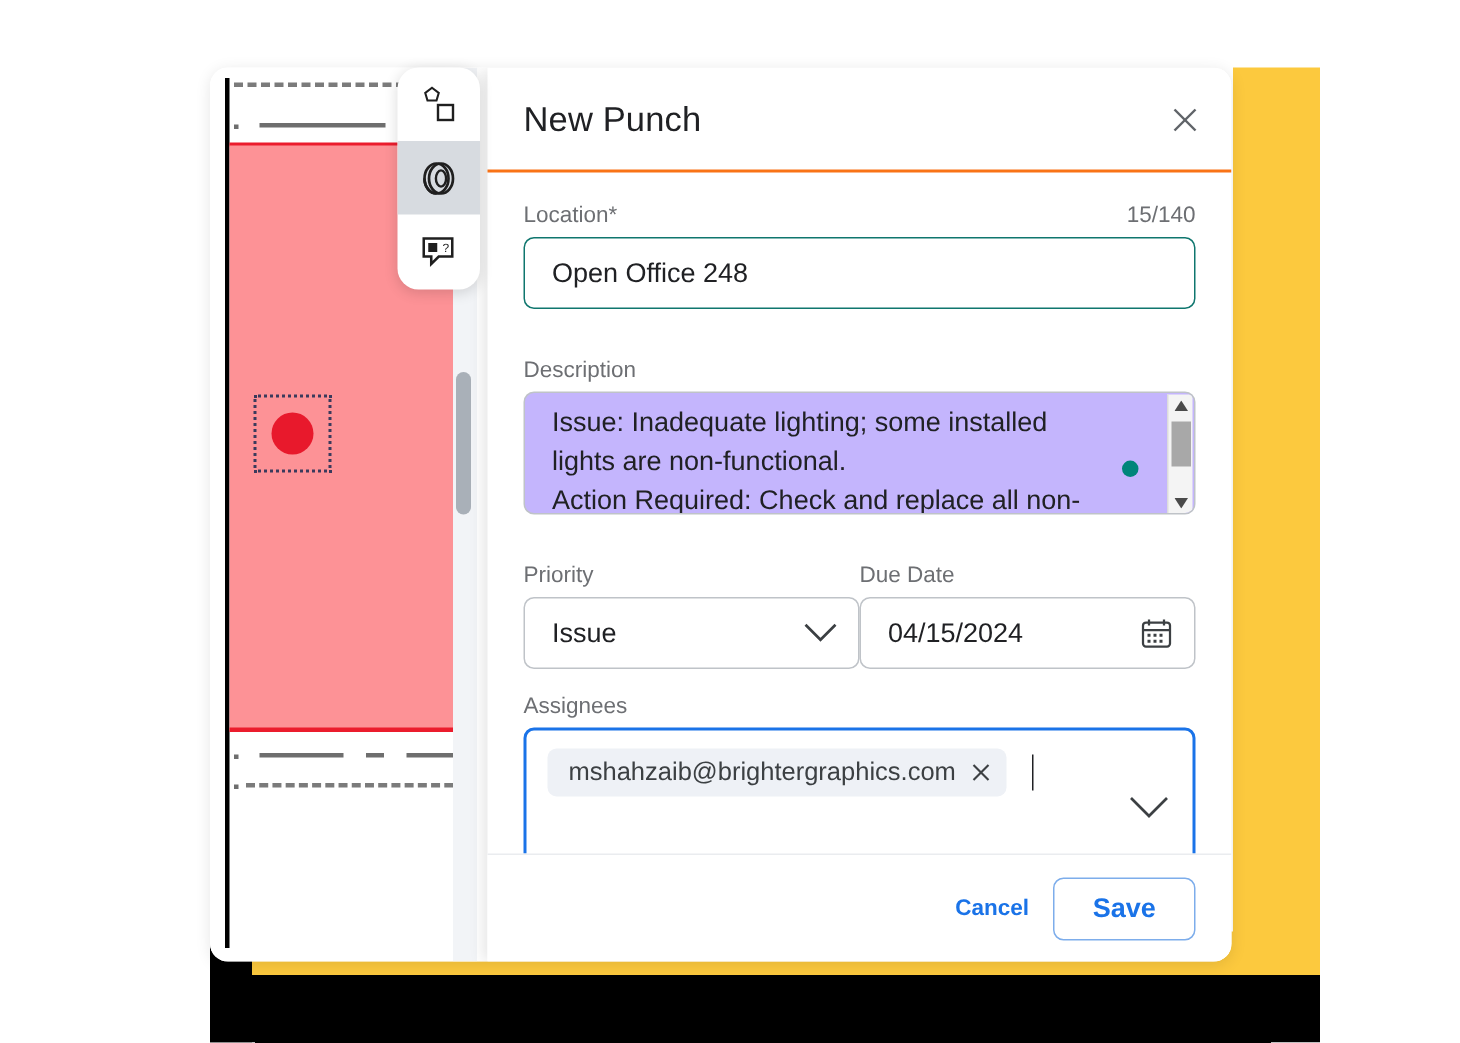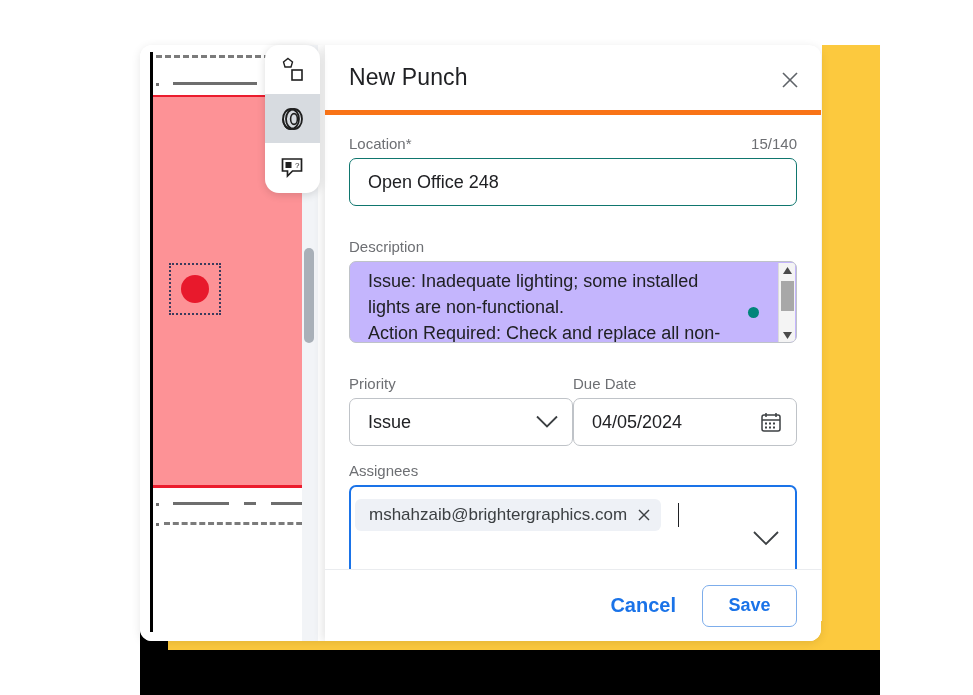--- a/index.html
+++ b/index.html
@@ -195,21 +195,21 @@
     top: 0;
     width: 496px;
     height: 596px;
     background: #ffffff;
     box-shadow: -3px 0 9px rgba(0,0,0,0.10);
     z-index: 4;
   }
   #dialog-header {
     position: relative;
     height: 70px;
-    border-bottom: 5px solid #f97316;
+    border-bottom: 2px solid #f97316;
     display: flex;
     align-items: center;
     padding: 0 24px 0 24px;
     box-sizing: border-box;
     text-align: center;
   }
   #dialog-title {
     font-size: 23px;
     color: #202124;
     font-weight: 400;
@@ -364,21 +364,21 @@
 
   
   #assignees-box {
     position: relative;
     width: 100%;
     height: 92px;
     box-sizing: border-box;
     border: 2px solid #1A73E8;
     border-radius: 7px;
     background: #ffffff;
-    padding: 12px 4px;
+    padding: 12px 14px;
   }
   #assignee-chip {
     display: inline-flex;
     align-items: center;
     height: 32px;
     background: #EEF1F6;
     border-radius: 6px;
     padding: 0 10px 0 14px;
     font-size: 17px;
     color: #3c4043;
@@ -413,25 +413,25 @@
     height: 72px;
     border-top: 1px solid #EAECEF;
     display: flex;
     align-items: center;
     justify-content: flex-end;
     padding-right: 24px;
     box-sizing: border-box;
     background: #ffffff;
   }
   #cancel-btn {
-    font-size: 20px;
+    font-size: 15px;
     color: #1A73E8;
     font-weight: bold;
     cursor: pointer;
-    margin-right: 20px;
+    margin-right: 10px;
     background: none;
     border: none;
     font-family: "Liberation Sans", sans-serif;
   }
   #save-btn {
     width: 95px;
     height: 42px;
     border: 1px solid #7DADEB;
     border-radius: 7px;
     background: #ffffff;
@@ -539,21 +539,21 @@
                 <polyline points="1,1 11,11 21,1" fill="none" stroke="#3c4043" stroke-width="1.8"></polyline>
               </svg>
             </span>
           </div>
         </div>
         <div class="col">
           <div class="field-label-row">
             <span class="field-label">Due Date</span>
           </div>
           <div class="select-input" placeholder="MM/DD/YYYY">
-            <span>04/05/2024</span>
+            <span>04/15/2024</span>
             <span class="date-icon">
               <svg width="22" height="22" viewBox="0 0 22 22">
                 <rect x="2" y="4" width="18" height="16" rx="2" fill="none" stroke="#3c4043" stroke-width="1.5"></rect>
                 <line x1="2" y1="9" x2="20" y2="9" stroke="#3c4043" stroke-width="1.5"></line>
                 <line x1="6" y1="2" x2="6" y2="6" stroke="#3c4043" stroke-width="1.5"></line>
                 <line x1="16" y1="2" x2="16" y2="6" stroke="#3c4043" stroke-width="1.5"></line>
                 <rect x="5" y="11.5" width="2" height="2" fill="#3c4043"></rect>
                 <rect x="9" y="11.5" width="2" height="2" fill="#3c4043"></rect>
                 <rect x="13" y="11.5" width="2" height="2" fill="#3c4043"></rect>
                 <rect x="5" y="15.5" width="2" height="2" fill="#3c4043"></rect>

